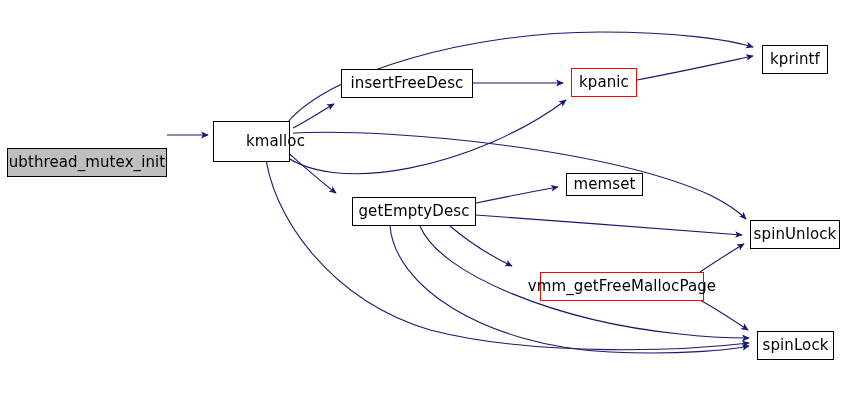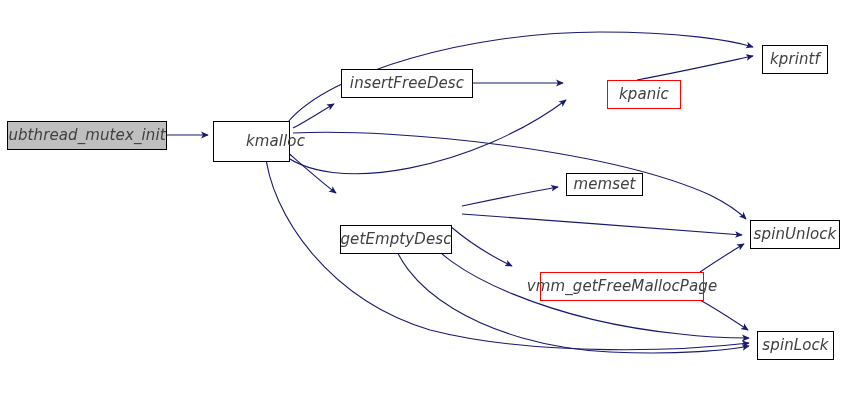--- a/index.html
+++ b/index.html
@@ -27,28 +27,28 @@
   .node {
     position: absolute;
     box-sizing: border-box;
     display: flex;
     align-items: center;
     justify-content: center;
     background: #ffffff;
     border: 1px solid #000000;
     font-size: 15px;
     line-height: 1;
-    color: #404040;
+    color: #000000;
     white-space: nowrap;
     letter-spacing: 0.1px;
-    font-style: italic;
   }
   .node.root {
     background: #bfbfbf;
     border: 1px solid #000000;
+    margin-top: 27px;
   }
   .node.highlight {
     border: 1px solid #ff0000;
   }
   .node-label {
     display: block;
     padding: 0 6px;
   }
 </style>
 </head>
@@ -83,27 +83,27 @@
   <div id="node-group">
       <div class="node root" style="left: 7px; top: 121px; width: 160px; height: 29px;">
         <span class="node-label">ubthread_mutex_init</span>
       </div>
       <div class="node" style="left: 213px; top: 121px; width: 77px; height: 41px; padding-left: 48px;">
         <span class="node-label">kmalloc</span>
       </div>
       <div class="node" style="left: 341px; top: 69px; width: 132px; height: 29px; align-items: center;">
         <span class="node-label">insertFreeDesc</span>
       </div>
-      <div class="node highlight" style="left: 571px; top: 80px; width: 74px; height: 29px; margin-left: 36px;">
+      <div class="node highlight" style="left: 571px; top: 68px; width: 66px; height: 29px;">
         <span class="node-label">kpanic</span>
       </div>
       <div class="node" style="left: 762px; top: 45px; width: 66px; height: 29px;">
         <span class="node-label">kprintf</span>
       </div>
-      <div class="node" style="left: 340px; top: 197px; width: 112px; height: 29px; margin-top: 28px;">
+      <div class="node" style="left: 352px; top: 197px; width: 124px; height: 29px;">
         <span class="node-label">getEmptyDesc</span>
       </div>
       <div class="node" style="left: 566px; top: 173px; width: 77px; height: 23px;">
         <span class="node-label">memset</span>
       </div>
       <div class="node" style="left: 750px; top: 220px; width: 90px; height: 29px; text-align: center;">
         <span class="node-label">spinUnlock</span>
       </div>
       <div class="node highlight" style="left: 540px; top: 272px; width: 164px; height: 29px;">
         <span class="node-label">vmm_getFreeMallocPage</span>

